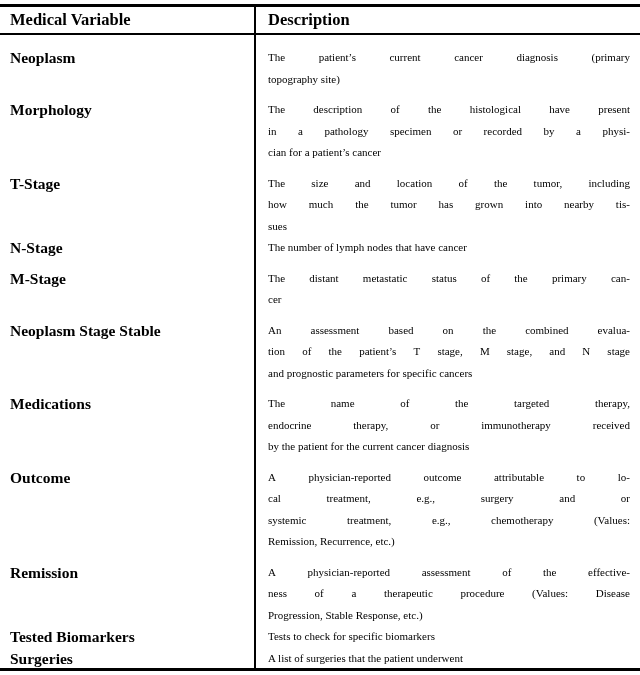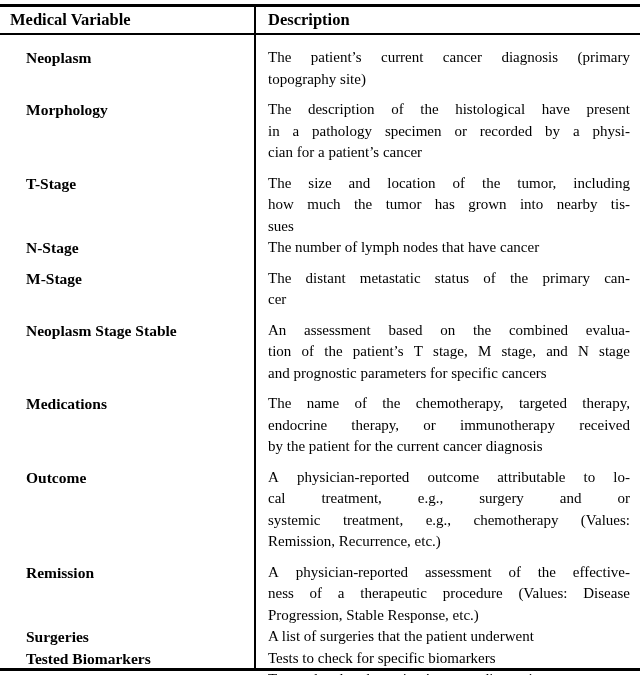--- a/index.html
+++ b/index.html
@@ -72,33 +72,33 @@
 
   .row {
     position: relative;
     width: 640px;
   }
   
   .row.spaced { margin-top: 9px; }
 
   .cell-variable {
     position: absolute;
-    left: 26px;
+    left: 10px;
     top: 0;
     width: 236px;
     font-weight: bold;
     font-size: 15.5px;
     line-height: 21.5px;
     white-space: nowrap;
   }
 
   .cell-description {
     margin-left: 268px;
     width: 362px;
-    font-size: 15px;
+    font-size: 11px;
     line-height: 21.5px;
     text-align: justify;
     text-justify: inter-word;
     hyphens: manual;
   }
   .cell-description .line {
     display: block;
     white-space: nowrap;
   }
   
@@ -242,21 +242,20 @@
         </div>
       </div>
       <div class="row spaced">
         <div class="cell-variable">Medications</div>
         <div class="cell-description">
           <span class="line justify">
             <span>The</span>
             <span>name</span>
             <span>of</span>
             <span>the</span>
-            <span>chemotherapy,</span>
             <span>targeted</span>
             <span>therapy,</span>
           </span>
           <span class="line justify">
             <span>endocrine</span>
             <span>therapy,</span>
             <span>or</span>
             <span>immunotherapy</span>
             <span>received</span>
           </span>
@@ -309,29 +308,29 @@
             <span>a</span>
             <span>therapeutic</span>
             <span>procedure</span>
             <span>(Values:</span>
             <span>Disease</span>
           </span>
           <span class="line">Progression, Stable Response, etc.)</span>
         </div>
       </div>
       <div class="row">
+        <div class="cell-variable">Tested Biomarkers</div>
+        <div class="cell-description">
+          <span class="line">Tests to check for specific biomarkers</span>
+        </div>
+      </div>
+      <div class="row">
         <div class="cell-variable">Surgeries</div>
         <div class="cell-description">
           <span class="line">A list of surgeries that the patient underwent</span>
-        </div>
-      </div>
-      <div class="row">
-        <div class="cell-variable">Tested Biomarkers</div>
-        <div class="cell-description">
-          <span class="line">Tests to check for specific biomarkers</span>
         </div>
       </div>
       <div class="row">
         <div class="cell-variable">Diagnostic Procedures</div>
         <div class="cell-description">
           <span class="line">Tests related to the patient’s cancer diagnosis</span>
         </div>
       </div>
     </div>
 

